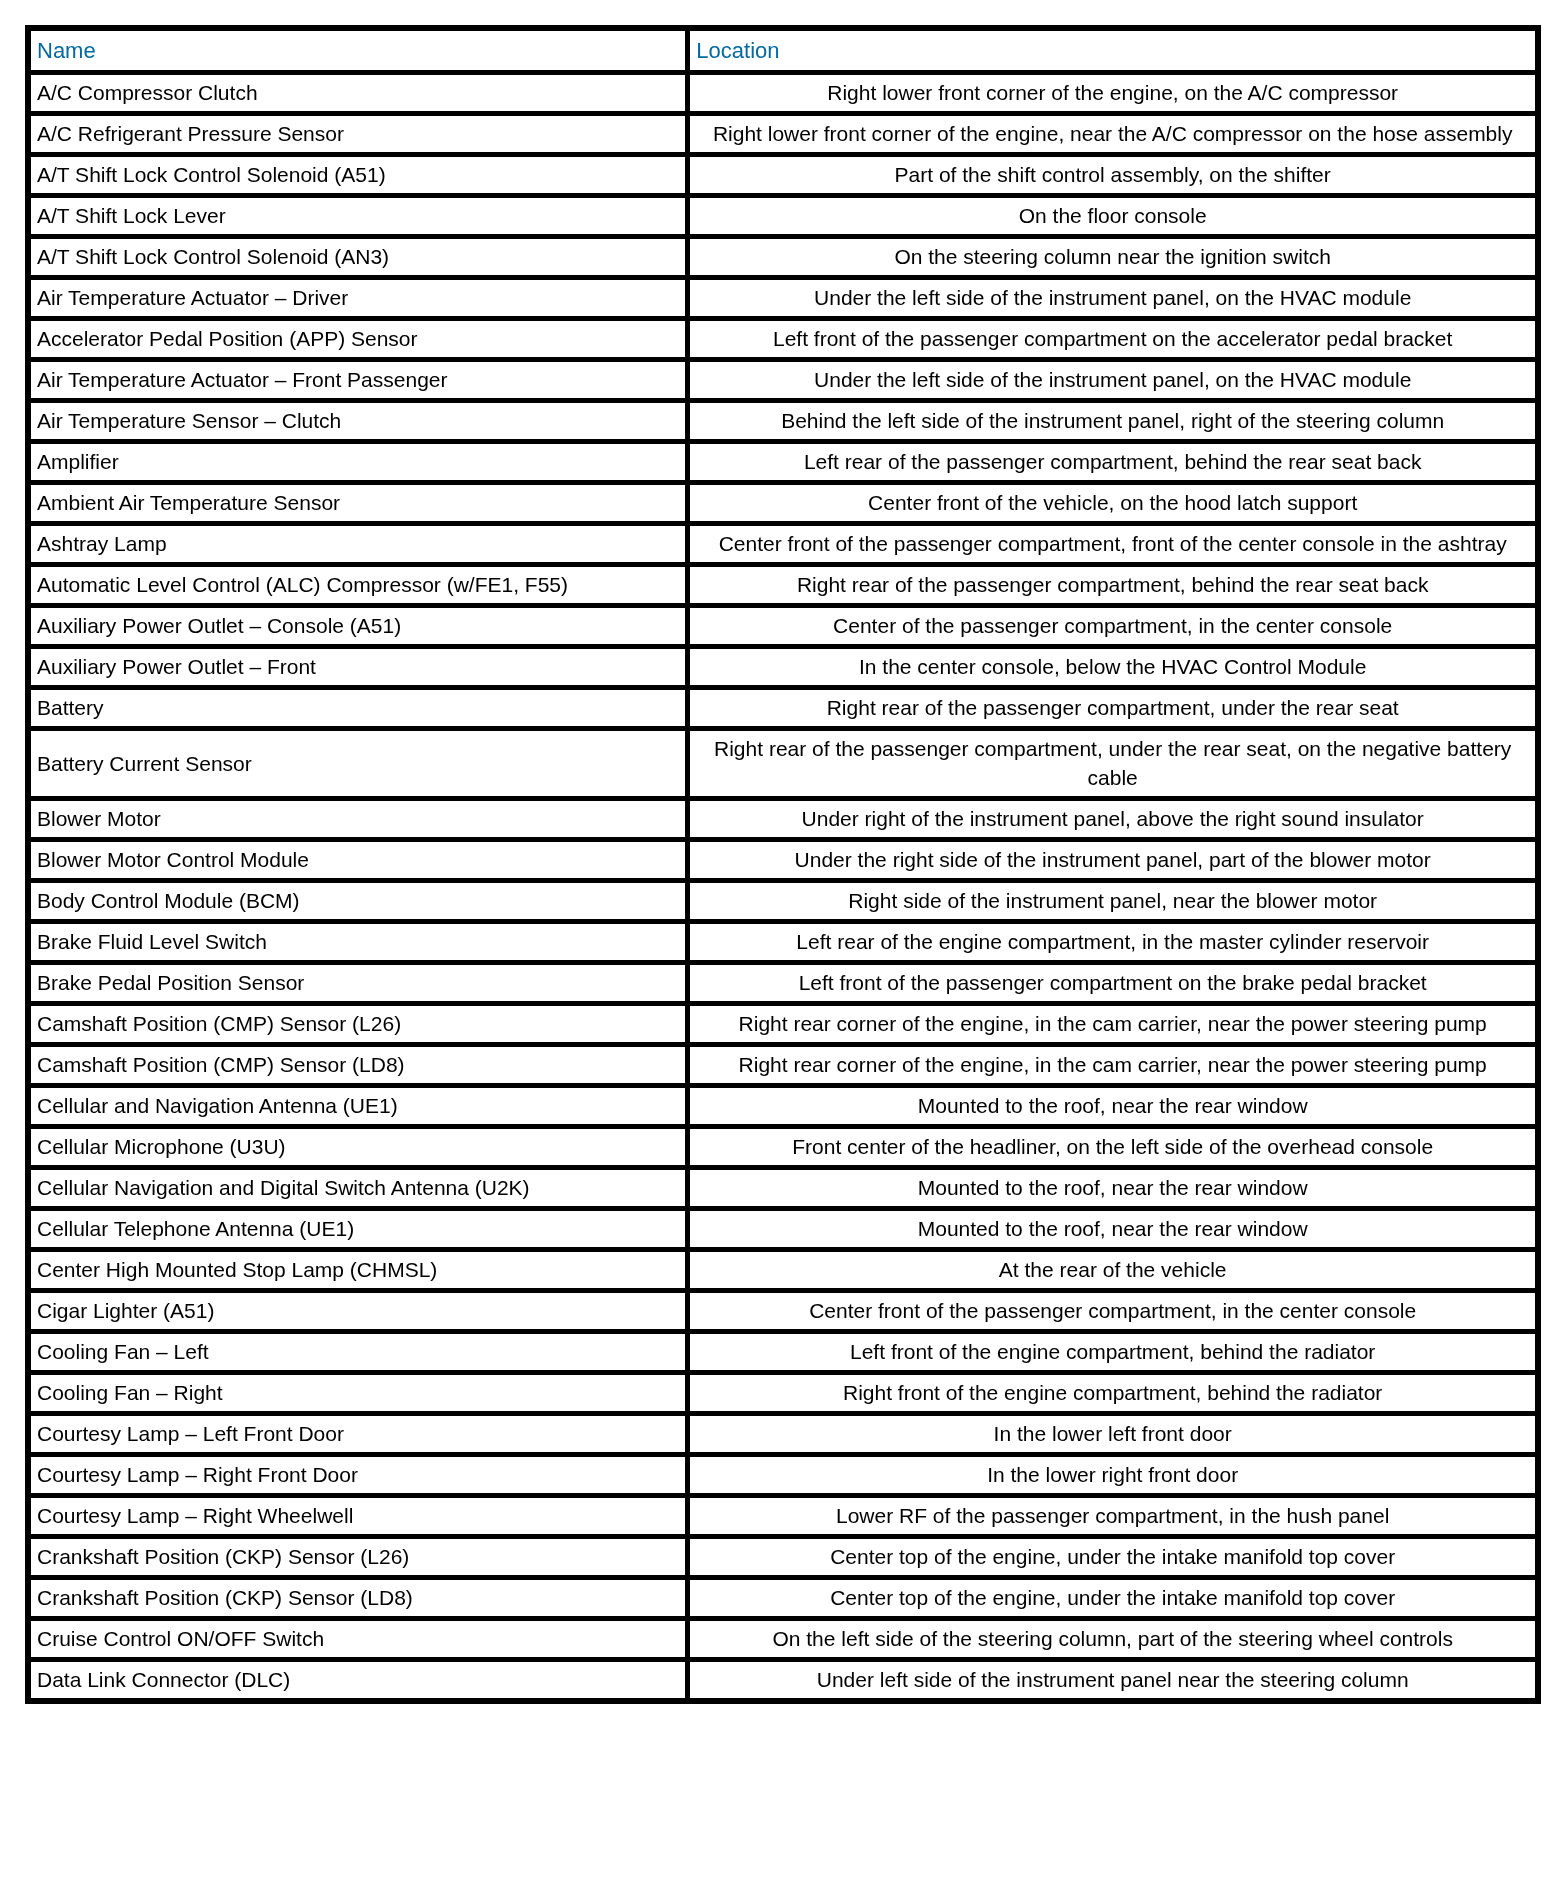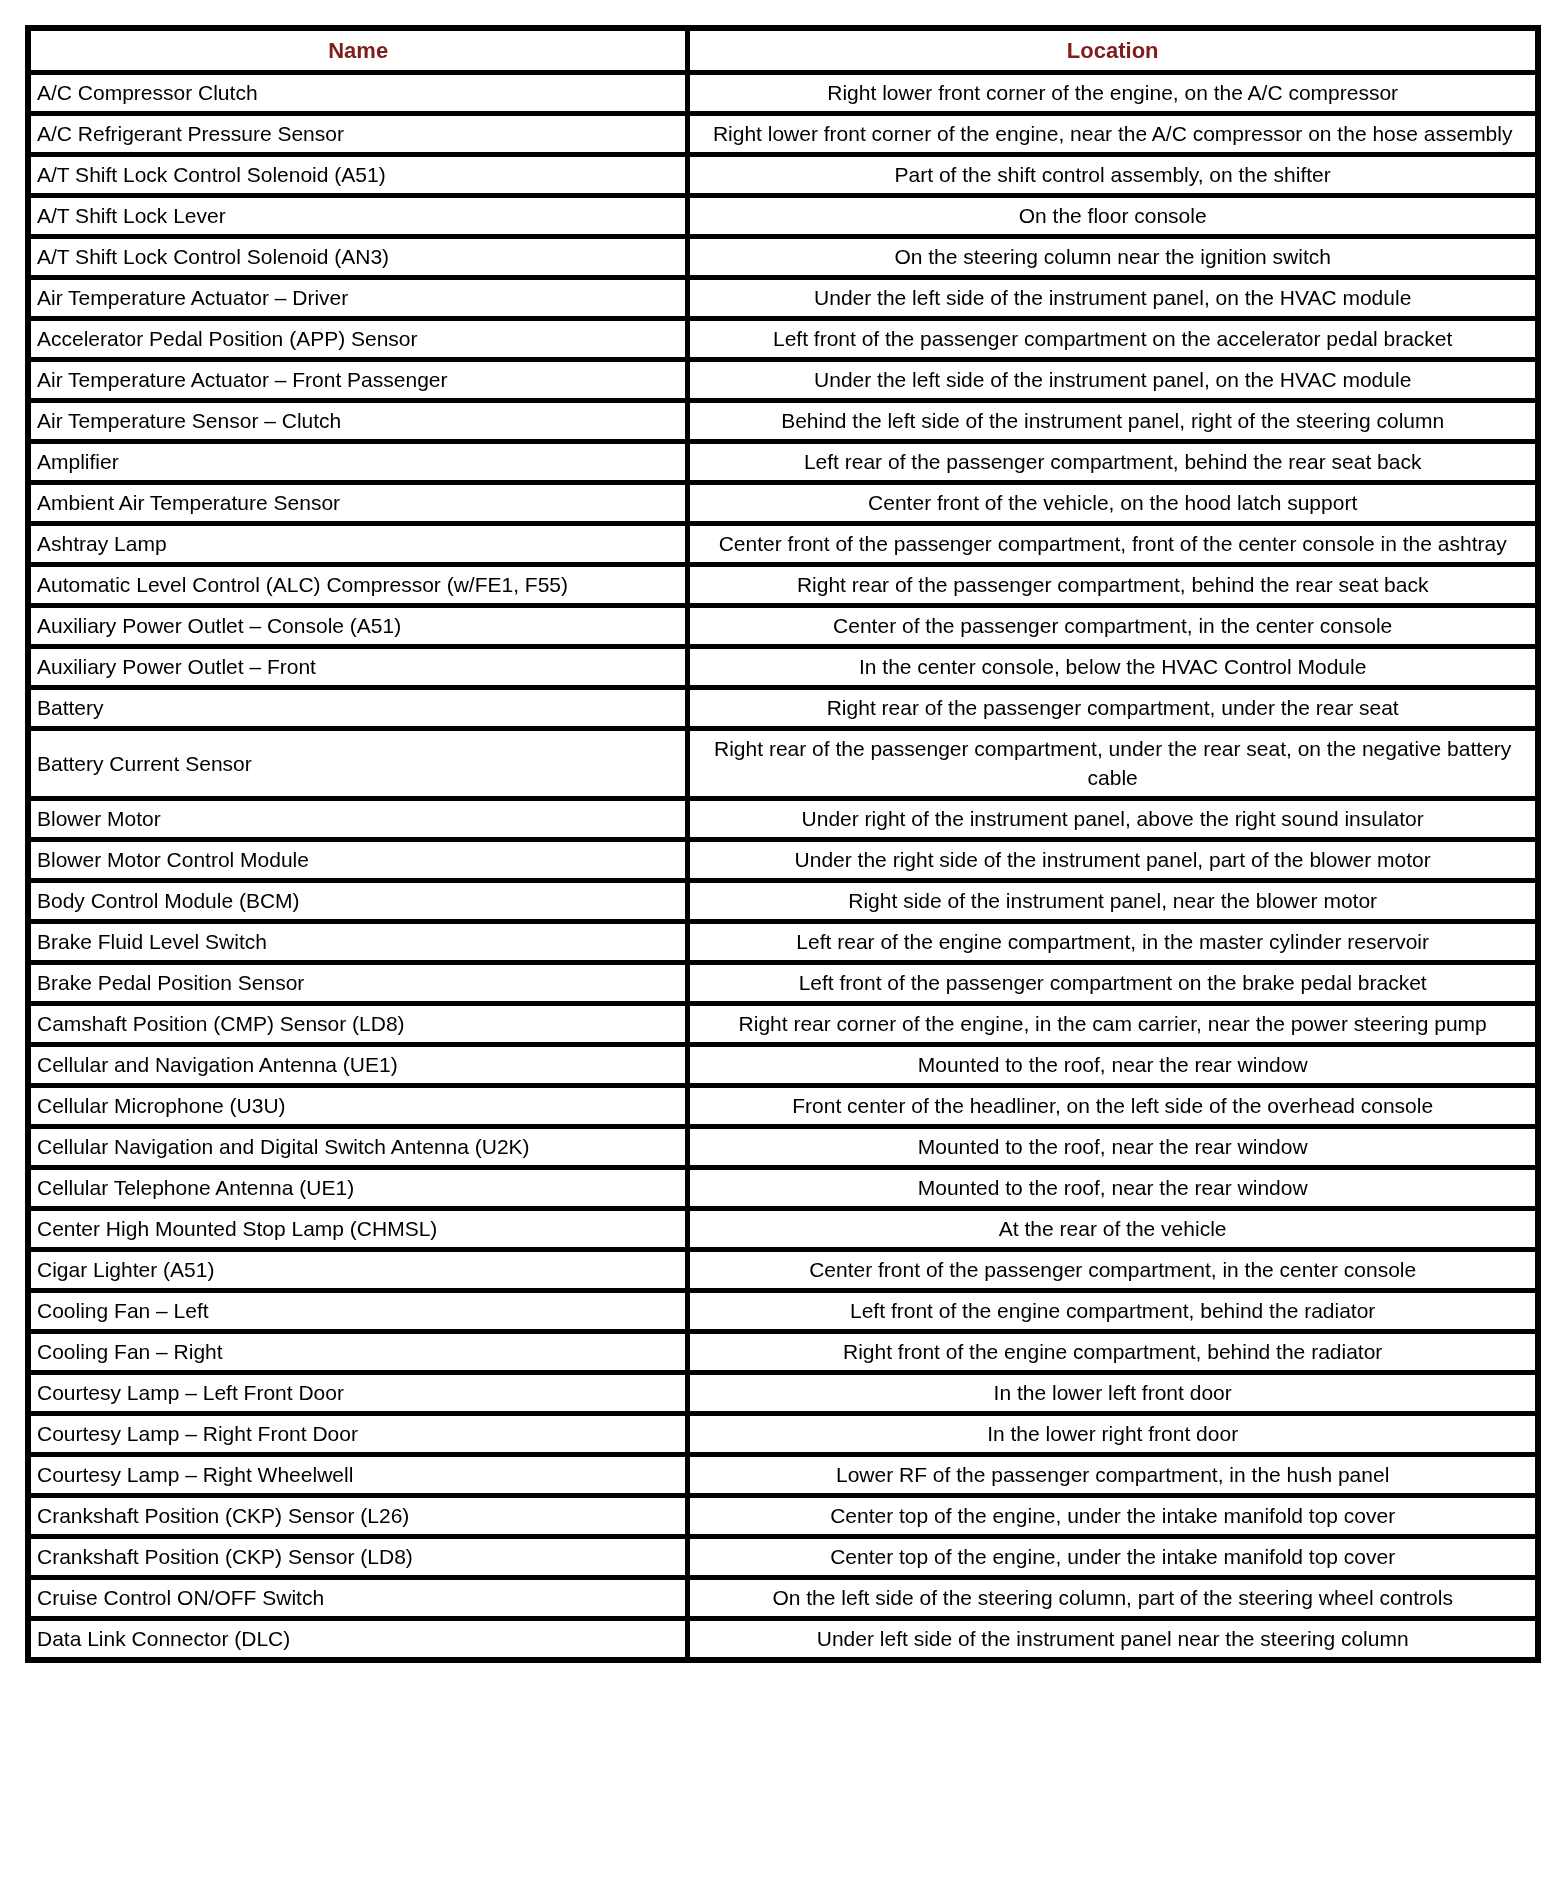--- a/index.html
+++ b/index.html
@@ -22,23 +22,23 @@
     table-layout: fixed;
   }
   table.loc-table, table.loc-table th, table.loc-table td {
     border: 5px solid #000000;
   }
   table.loc-table {
     border-width: 6px;
   }
   th {
     font-size: 22px;
-    font-weight: bold;
-    color: #7f1d1d;
-    text-align: center;
+    font-weight: normal;
+    color: #0369a1;
+    text-align: left;
     padding: 5px 6px;
     line-height: 29px;
     vertical-align: middle;
   }
   td {
     font-size: 21px;
     color: #000000;
     line-height: 29px;
     padding: 3px 6px 4px 6px;
     vertical-align: middle;
@@ -150,20 +150,24 @@
       </tr>
       <tr>
         <td class="name-cell">Brake Fluid Level Switch</td>
         <td class="location-cell">Left rear of the engine compartment, in the master cylinder reservoir</td>
       </tr>
       <tr>
         <td class="name-cell">Brake Pedal Position Sensor</td>
         <td class="location-cell">Left front of the passenger compartment on the brake pedal bracket</td>
       </tr>
       <tr>
+        <td class="name-cell">Camshaft Position (CMP) Sensor (L26)</td>
+        <td class="location-cell">Right rear corner of the engine, in the cam carrier, near the power steering pump</td>
+      </tr>
+      <tr>
         <td class="name-cell">Camshaft Position (CMP) Sensor (LD8)</td>
         <td class="location-cell">Right rear corner of the engine, in the cam carrier, near the power steering pump</td>
       </tr>
       <tr>
         <td class="name-cell">Cellular and Navigation Antenna (UE1)</td>
         <td class="location-cell">Mounted to the roof, near the rear window</td>
       </tr>
       <tr>
         <td class="name-cell">Cellular Microphone (U3U)</td>
         <td class="location-cell">Front center of the headliner, on the left side of the overhead console</td>

